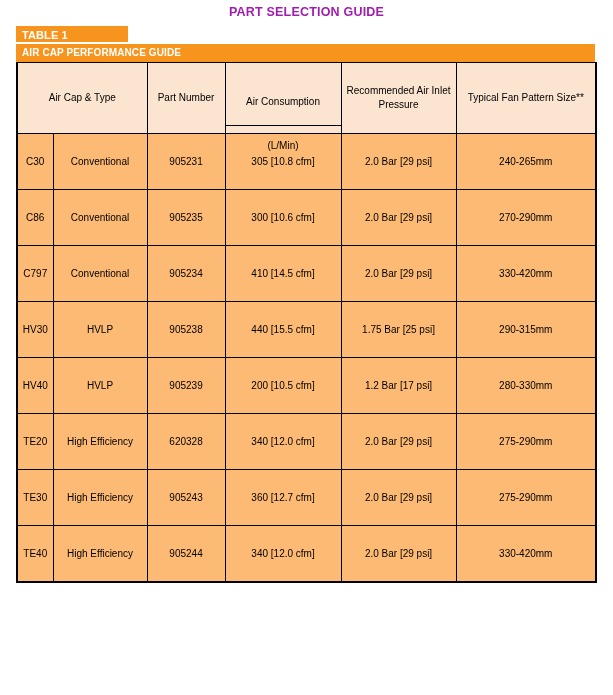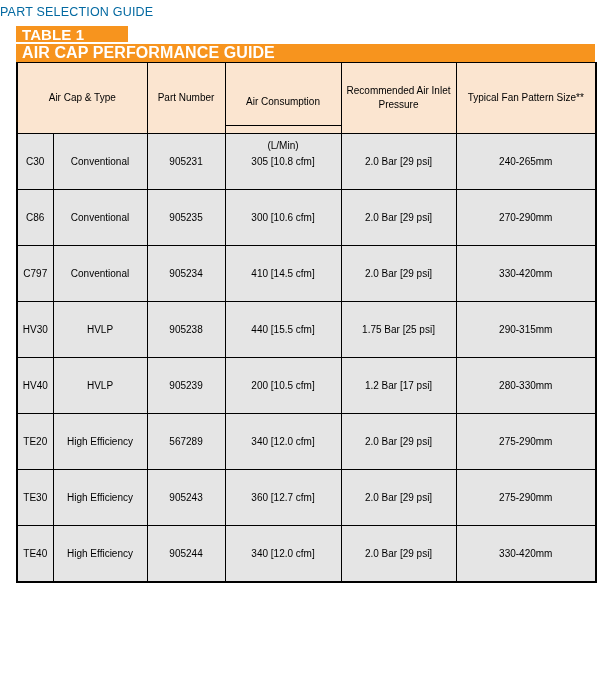--- a/index.html
+++ b/index.html
@@ -9,57 +9,58 @@
   }
   body {
     width: 613px;
     height: 695px;
     font-family: "Liberation Sans", sans-serif;
     color: #000000;
     overflow: hidden;
   }
 
   #page-title {
+    text-align: center;
     font-size: 12.5px;
-    font-weight: normal;
+    font-weight: bold;
     letter-spacing: 0.2px;
     margin: 3px 0 0 0;
     padding-top: 2px;
-    color: #0369a1;
+    color: #a21caf;
   }
 
   .table-wrap {
     position: absolute;
     left: 16px;
     top: 26px;
     width: 579px;
   }
 
   .band-row {
     display: block;
   }
   .band-table1 {
     width: 112px;
     background: #F7941E;
     color: #ffffff;
     font-weight: bold;
-    font-size: 15px;
+    font-size: 11px;
     letter-spacing: 0.1px;
     padding: 3px 0 3px 6px;
     box-sizing: border-box;
     height: 18px;
     line-height: 12px;
     border-bottom: 2px solid #ffffff;
   }
   .band-guide {
     width: 579px;
     background: #F7941E;
     color: #ffffff;
     font-weight: bold;
-    font-size: 16px;
+    font-size: 10px;
     letter-spacing: 0.1px;
     padding: 3px 0 3px 6px;
     box-sizing: border-box;
     height: 18px;
     line-height: 12px;
   }
 
   table.grid {
     border-collapse: collapse;
     width: 579px;
@@ -104,21 +105,21 @@
     margin: 0 -3px;
     text-align: right;
   }
   td.ac-cell {
     padding: 0;
     background: #FBE5D0;
   }
 
   
   td.dc {
-    background: #e5e5e5;
+    background: #fdba74;
     height: 55px;
     font-size: 10px;
   }
 
   
   col.c-code   { width: 36px; }
   col.c-type   { width: 94px; }
   col.c-part   { width: 78px; }
   col.c-air    { width: 116px; }
   col.c-press  { width: 115px; }
@@ -199,21 +200,21 @@
           <td class="dc">HV40</td>
           <td class="dc">HVLP</td>
           <td class="dc">905239</td>
           <td class="dc">200 [10.5 cfm]</td>
           <td class="dc">1.2 Bar [17 psi]</td>
           <td class="dc">280-330mm</td>
         </tr>
         <tr>
           <td class="dc">TE20</td>
           <td class="dc">High Efficiency</td>
-          <td class="dc">567289</td>
+          <td class="dc">620328</td>
           <td class="dc">340 [12.0 cfm]</td>
           <td class="dc">2.0 Bar [29 psi]</td>
           <td class="dc">275-290mm</td>
         </tr>
         <tr>
           <td class="dc">TE30</td>
           <td class="dc">High Efficiency</td>
           <td class="dc">905243</td>
           <td class="dc">360 [12.7 cfm]</td>
           <td class="dc">2.0 Bar [29 psi]</td>

